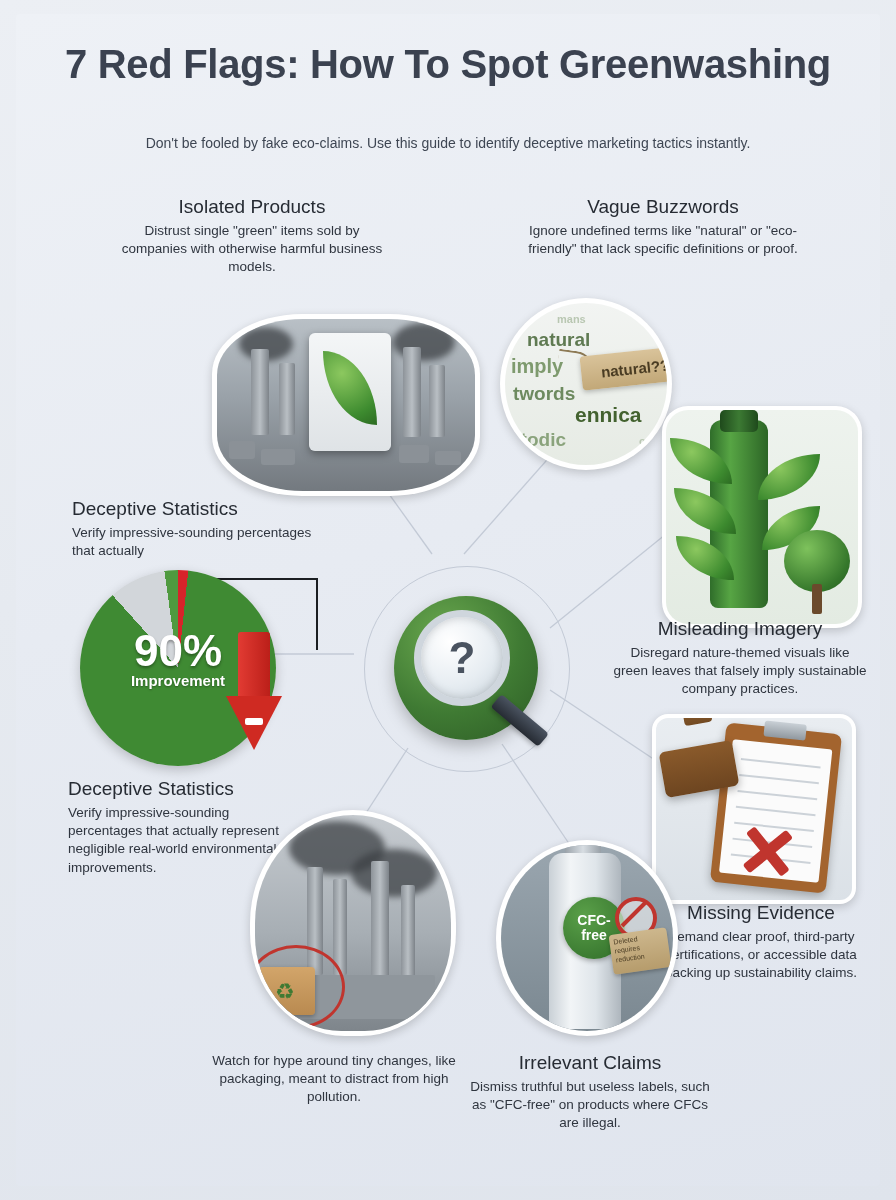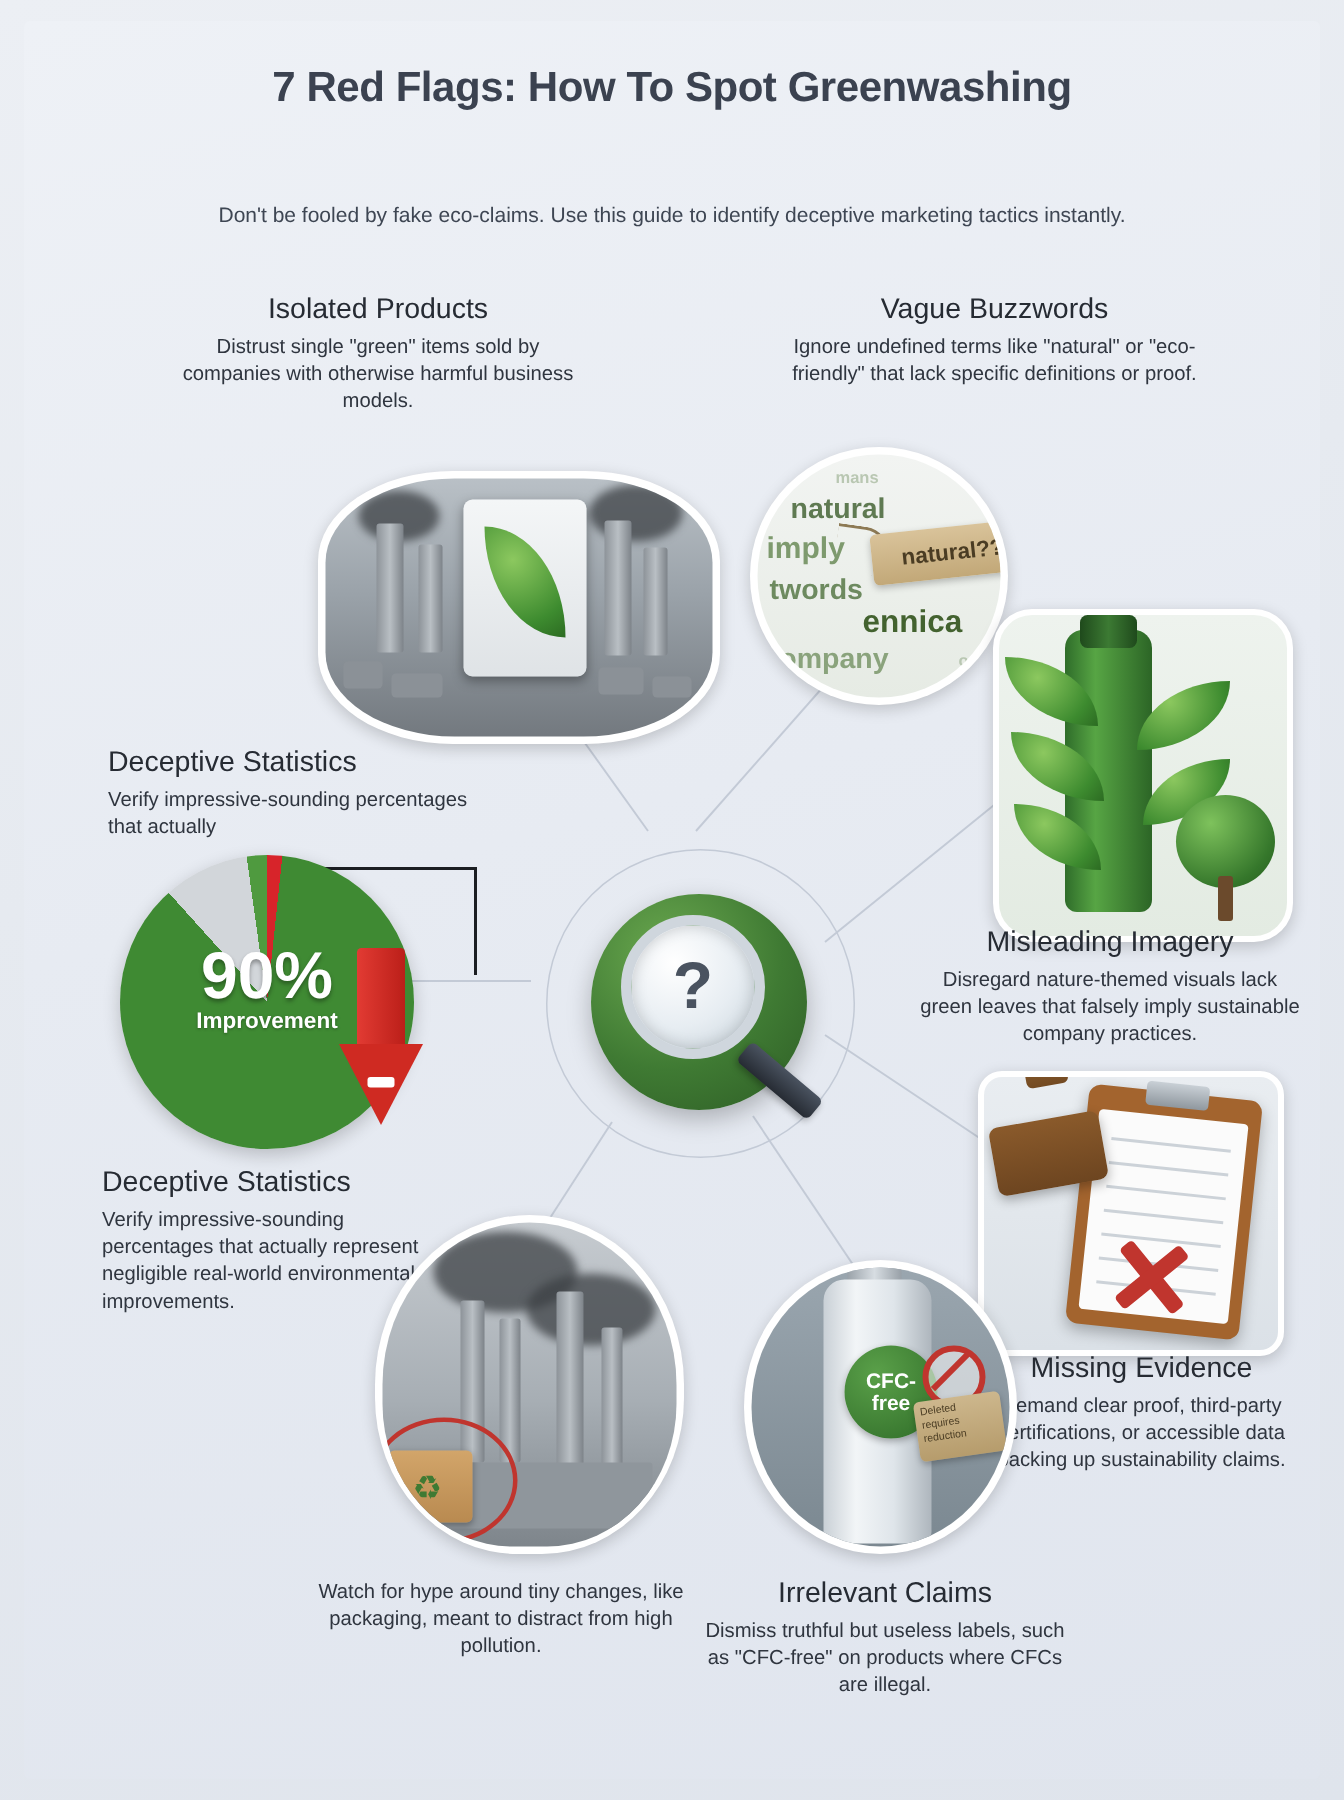--- a/index.html
+++ b/index.html
@@ -30,21 +30,21 @@
     overflow: hidden;
   }
 
   
   .title {
     position: absolute;
     top: 28px;
     left: 0;
     width: 100%;
     text-align: center;
-    font-size: 28px;
+    font-size: 40px;
     font-weight: bold;
     color: #3b4250;
     letter-spacing: -0.3px;
   }
   .subtitle {
     position: absolute;
     top: 84px;
     left: 50%;
     transform: translateX(-50%);
     width: 640px;
@@ -401,21 +401,21 @@
       <h3>Vague Buzzwords</h3>
       <p>Ignore undefined terms like "natural" or "eco-friendly" that lack specific definitions or proof.</p>
     </div>
     <div class="sticker" id="img-buzz">
       <div class="scene">
         <div class="wordfaint" style="left:18px; top:10px; font-size:11px;">mans</div>
         <div class="wordline" style="left:22px; top:26px; font-size:19px;">natural</div>
         <div class="wordline" style="left:6px; top:52px; font-size:20px; color:#7e9a6e;">imply</div>
         <div class="wordline" style="left:8px; top:80px; font-size:19px; color:#6d8a5f;">twords</div>
         <div class="wordline" style="left:70px; top:100px; font-size:21px; color:#43622f;">ennica</div>
-        <div class="wordline" style="left:4px; top:126px; font-size:19px; color:#8aa37c;">company</div>
+        <div class="wordline" style="left:4px; top:126px; font-size:19px; color:#8aa37c;">otodic</div>
         <div class="wordfaint" style="left:100px; top:132px; font-size:11px;">outwais</div>
         <div class="tag-string"></div>
         <div class="tag">natural??</div>
       </div>
     </div>
 
     <div class="sticker" id="img-bottle">
       <div class="scene">
         <div class="bottle"></div>
         <div class="bottle-cap"></div>
@@ -425,21 +425,21 @@
         <div class="leaf" style="left:92px; top:44px; width:62px; height:46px; border-radius:100% 0 100% 0;"></div>
         <div class="leaf" style="left:96px; top:96px; width:58px; height:44px; border-radius:100% 0 100% 0;"></div>
         <div class="tree">
           <div class="tree-crown"></div>
           <div class="tree-trunk"></div>
         </div>
       </div>
     </div>
     <div class="block center-txt" style="left:596px; top:604px; width:256px;">
       <h3>Misleading Imagery</h3>
-      <p>Disregard nature-themed visuals lack green leaves that falsely imply sustainable company practices.</p>
+      <p>Disregard nature-themed visuals like green leaves that falsely imply sustainable company practices.</p>
     </div>
 
     <div class="block left-txt" style="left:56px; top:484px; width:250px;">
       <h3>Deceptive Statistics</h3>
       <p>Verify impressive-sounding percentages that actually</p>
     </div>
 
     <div id="pie-wrap">
       <div class="pie-leader"></div>
       <div class="pie">

